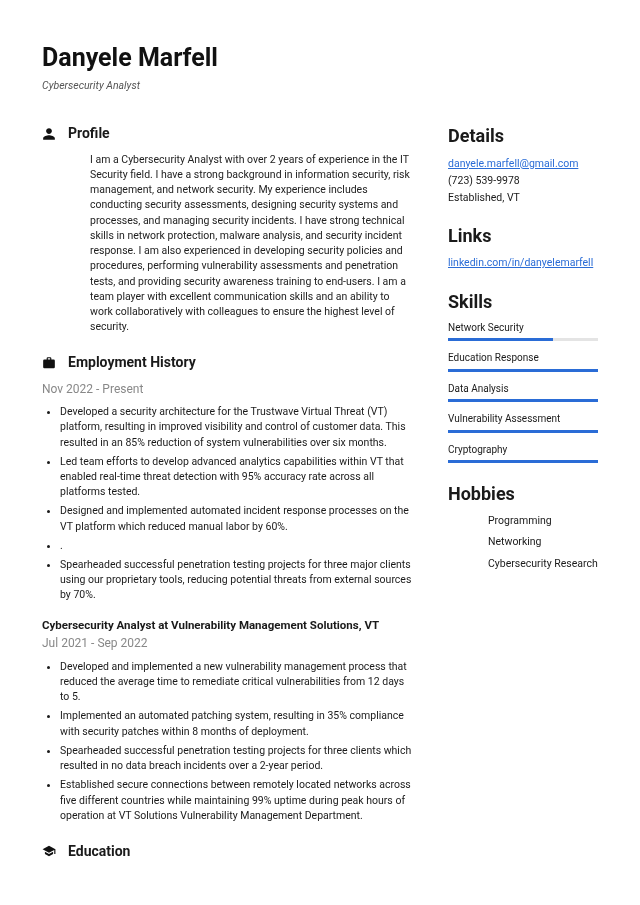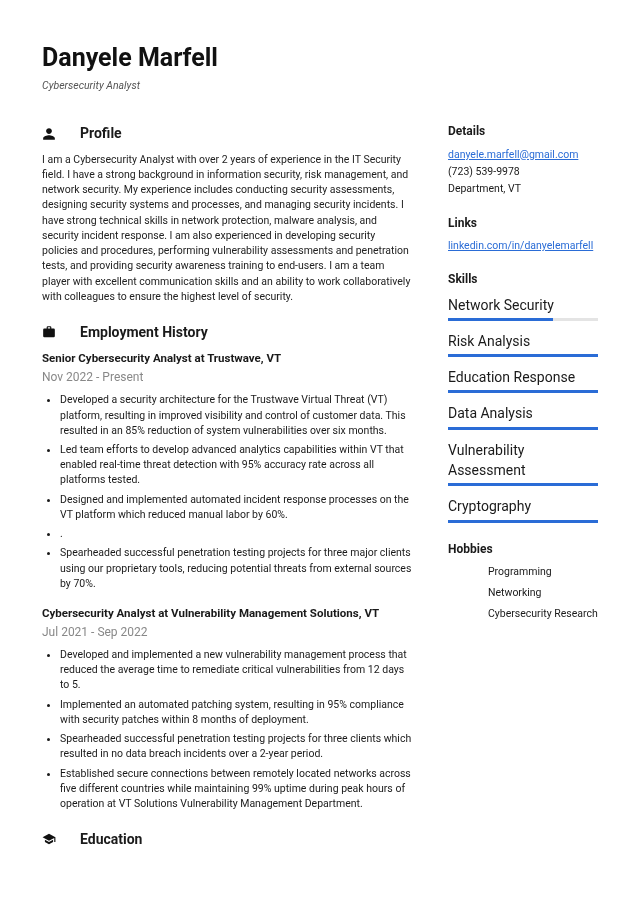--- a/index.html
+++ b/index.html
@@ -24,40 +24,41 @@
     color: #555;
     font-style: italic;
   }
   .cols { display: flex; gap: 36px; }
   .main { flex: 1 1 0; min-width: 0; }
   .side { flex: 0 0 150px; }
   .section { margin-bottom: 18px; }
   .sec-head {
     display: flex;
     align-items: center;
-    gap: 24px;
+    gap: 12px;
     margin-bottom: 8px;
   }
   .sec-icon {
     width: 14px;
     height: 14px;
     flex-shrink: 0;
     fill: #111;
   }
   .sec-title {
     font-size: 14px;
     font-weight: 700;
   }
   .side-title {
-    font-size: 12px;
+    font-size: 18px;
     font-weight: 700;
     margin-bottom: 6px;
   }
   .profile-text {
     color: #222;
+    margin-left: 48px;
   }
   .job { margin-bottom: 14px; }
   .job-title {
     font-size: 11.5px;
     font-weight: 700;
     margin-bottom: 2px;
   }
   .dates {
     font-size: 12px;
     color: #888;
@@ -69,21 +70,21 @@
   ul.bullets li {
     margin-bottom: 4px;
   }
   .detail-line { margin-bottom: 2px; }
   a.link { color: #2a6cd6; text-decoration: underline; margin-top: 43px; }
   .side-section { margin-bottom: 18px; }
   .skill {
     margin-bottom: 10px;
   }
   .skill-name {
-    font-size: 14px;
+    font-size: 10px;
     margin-bottom: 3px;
   }
   .bar {
     width: 100%;
     height: 3px;
     background: #e4e4e4;
     position: relative;
   }
   .bar-fill {
     position: absolute;
@@ -118,36 +119,35 @@
 
     <div class="section">
       <div class="sec-head">
         <svg class="sec-icon" viewBox="0 0 24 24">
             <path d="M10 4h4v2h-4V4zm10 2h-4V4a2 2 0 0 0-2-2h-4a2 2 0 0 0-2 2v2H4a2 2 0 0 0-2 2v11a2 2 0 0 0 2 2h16a2 2 0 0 0 2-2V8a2 2 0 0 0-2-2z"></path>
           </svg>
         <div class="sec-title">Employment History</div>
       </div>
       <div id="jobs">
           <div class="job">
-            <div class="job-title">Senior Cybersecurity Analyst at Trustwave, VT</div>
             <div class="dates">Nov 2022 - Present</div>
             <ul class="bullets">
               <li>Developed a security architecture for the Trustwave Virtual Threat (VT) platform, resulting in improved visibility and control of customer data. This resulted in an 85% reduction of system vulnerabilities over six months.</li>
               <li>Led team efforts to develop advanced analytics capabilities within VT that enabled real-time threat detection with 95% accuracy rate across all platforms tested.</li>
               <li>Designed and implemented automated incident response processes on the VT platform which reduced manual labor by 60%.</li>
               <li>.</li>
               <li>Spearheaded successful penetration testing projects for three major clients using our proprietary tools, reducing potential threats from external sources by 70%.</li>
             </ul>
           </div>
           <div class="job">
             <div class="job-title">Cybersecurity Analyst at Vulnerability Management Solutions, VT</div>
             <div class="dates">Jul 2021 - Sep 2022</div>
             <ul class="bullets">
               <li>Developed and implemented a new vulnerability management process that reduced the average time to remediate critical vulnerabilities from 12 days to 5.</li>
-              <li>Implemented an automated patching system, resulting in 95% compliance with security patches within 8 months of deployment.</li>
+              <li>Implemented an automated patching system, resulting in 35% compliance with security patches within 8 months of deployment.</li>
               <li>Spearheaded successful penetration testing projects for three clients which resulted in no data breach incidents over a 2-year period.</li>
               <li>Established secure connections between remotely located networks across five different countries while maintaining 99% uptime during peak hours of operation at VT Solutions Vulnerability Management Department.</li>
             </ul>
           </div>
         </div>
     </div>
 
     <div class="section">
       <div class="sec-head">
         <svg class="sec-icon" viewBox="0 0 24 24">
@@ -162,43 +162,37 @@
     </div>
 
   </div>
 
   <div class="side">
 
     <div class="side-section">
       <div class="side-title">Details</div>
       <div class="detail-line"><a class="link">danyele.marfell@gmail.com</a></div>
       <div class="detail-line">(723) 539-9978</div>
-      <div class="detail-line">Department, VT</div>
+      <div class="detail-line">Established, VT</div>
     </div>
 
     <div class="side-section">
       <div class="side-title">Links</div>
       <div id="links-list">
           <div class="detail-line"><a class="link">linkedin.com/in/danyelemarfell</a></div>
         </div>
     </div>
 
     <div class="side-section">
       <div class="side-title">Skills</div>
       <div id="skills-list">
           <div class="skill">
             <div class="skill-name">Network Security</div>
             <div class="bar">
               <div class="bar-fill" style="width: 70%;"></div>
-            </div>
-          </div>
-          <div class="skill">
-            <div class="skill-name">Risk Analysis</div>
-            <div class="bar">
-              <div class="bar-fill" style="width: 100%;"></div>
             </div>
           </div>
           <div class="skill">
             <div class="skill-name">Education Response</div>
             <div class="bar">
               <div class="bar-fill" style="width: 100%;"></div>
             </div>
           </div>
           <div class="skill">
             <div class="skill-name">Data Analysis</div>

